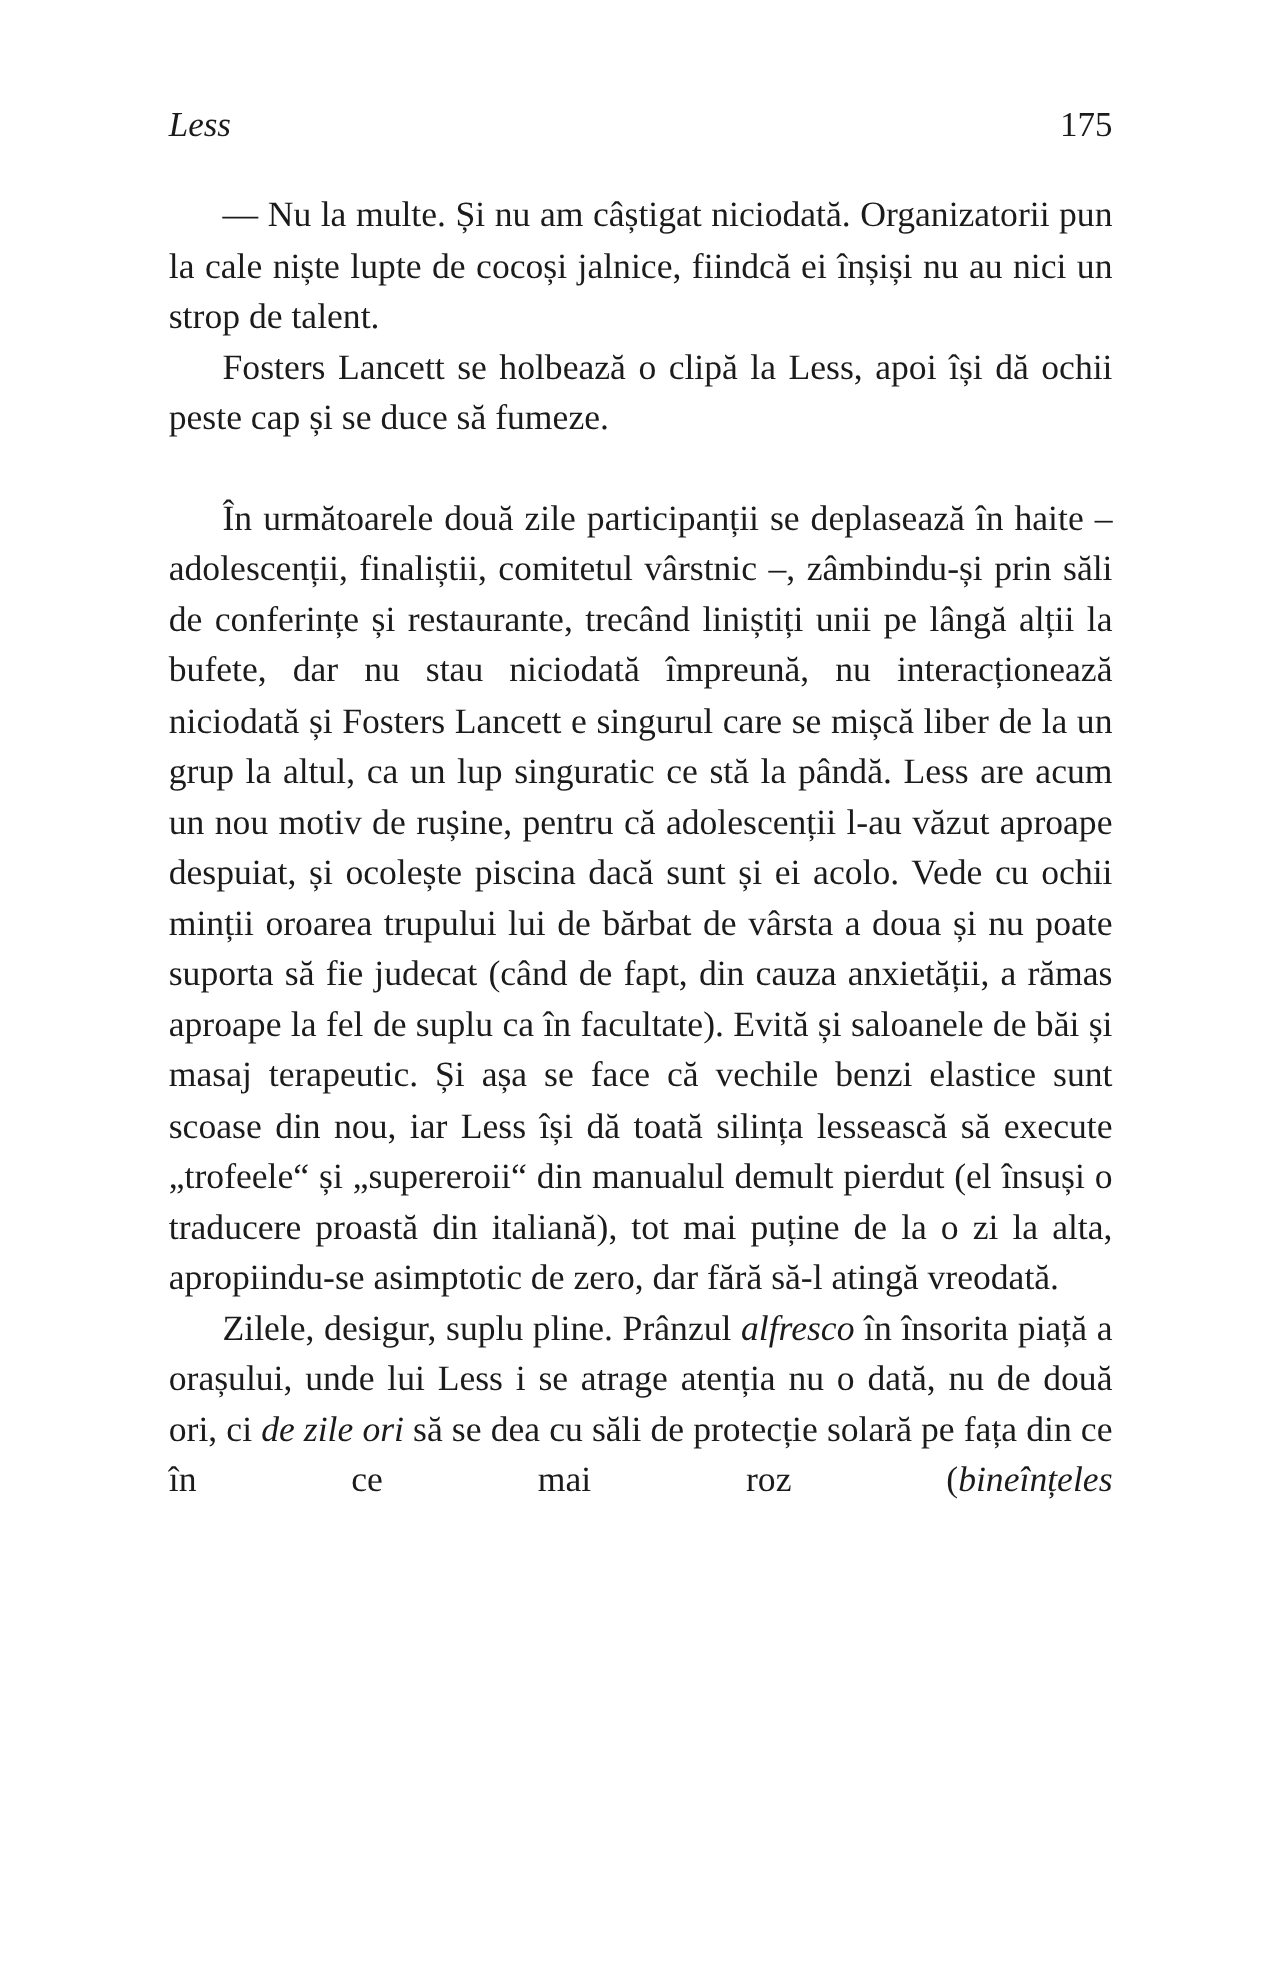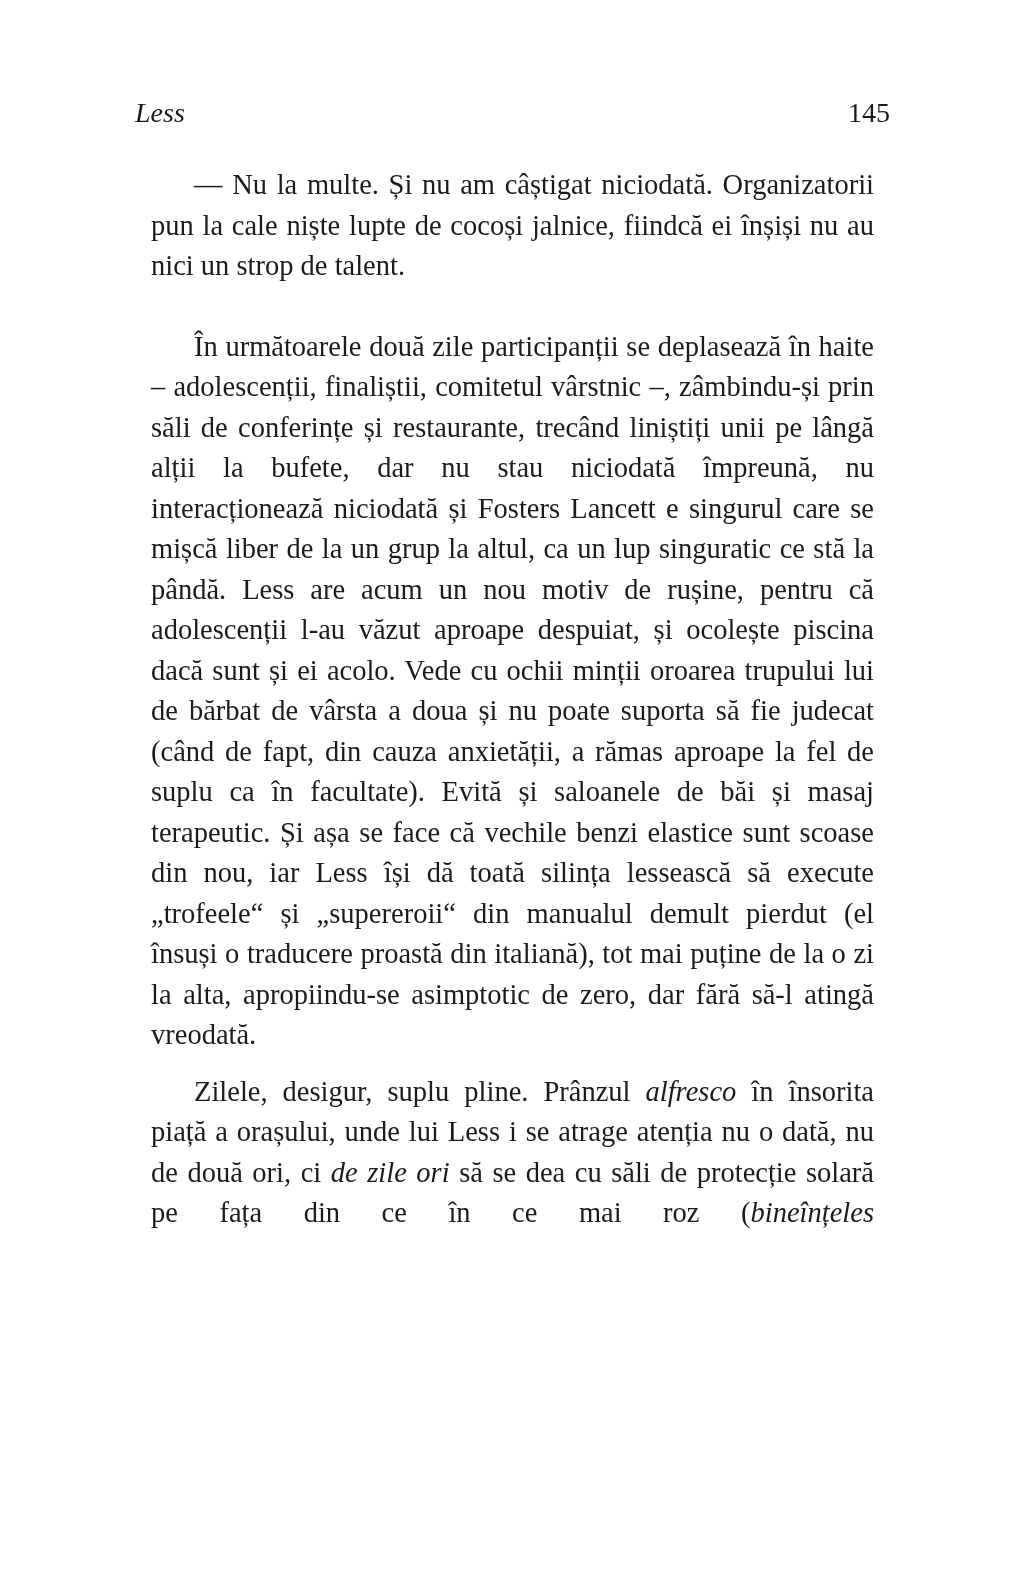--- a/index.html
+++ b/index.html
@@ -13,39 +13,39 @@
     height: 1575px;
     margin: 0 auto;
     background: #ffffff;
     font-family: "Liberation Serif", "DejaVu Serif", serif;
     color: #1b1b1b;
     overflow: hidden;
   }
   .content {
     position: absolute;
     left: 135px;
-    top: 98px;
+    top: 86px;
     width: 755px;
   }
   .running-head {
     display: flex;
     justify-content: space-between;
     align-items: baseline;
     font-size: 28px;
     line-height: 30px;
     margin-bottom: 37px;
   }
   .book-title {
     font-style: italic;
   }
   .page-number {
     font-style: normal;
   }
   .body-text p.para {
-    margin: 16px;
+    margin: 0;
     font-size: 28.5px;
     line-height: 40.5px;
     text-align: justify;
     text-indent: 43px;
   }
   .body-text p.para.section-break {
     margin-top: 40px;
   }
   .body-text p.para.continues {
     text-align-last: justify;
@@ -54,21 +54,22 @@
     font-style: italic;
   }
 </style>
 </head>
 <body>
 
 <div class="page" style="background: rgb(255, 255, 255); color: rgb(27, 27, 27);">
   <div class="content">
     <div class="running-head">
       <span class="book-title">Less</span>
-      <span class="page-number">145</span>
+      <span class="page-number">175</span>
     </div>
     <div class="body-text">
         <p class="para"><span>— Nu la multe. Și nu am câștigat niciodată. Organizatorii pun la cale niște lupte de cocoși jalnice, fiindcă ei înșiși nu au nici un strop de talent.</span></p>
+        <p class="para"><span>Fosters Lancett se holbează o clipă la Less, apoi își dă ochii peste cap și se duce să fumeze.</span></p>
         <p class="para section-break"><span>În următoarele două zile participanții se deplasează în haite – adolescenții, finaliștii, comitetul vârstnic –, zâmbindu-și prin săli de conferințe și restaurante, trecând liniștiți unii pe lângă alții la bufete, dar nu stau niciodată împreună, nu interacționează niciodată și Fosters Lancett e singurul care se mișcă liber de la un grup la altul, ca un lup singuratic ce stă la pândă. Less are acum un nou motiv de rușine, pentru că adolescenții l-au văzut aproape despuiat, și ocolește piscina dacă sunt și ei acolo. Vede cu ochii minții oroarea trupului lui de bărbat de vârsta a doua și nu poate suporta să fie judecat (când de fapt, din cauza anxietății, a rămas aproape la fel de suplu ca în facultate). Evită și saloanele de băi și masaj terapeutic. Și așa se face că vechile benzi elastice sunt scoase din nou, iar Less își dă toată silința lessească să execute „trofeele“ și „supereroii“ din manualul demult pierdut (el însuși o traducere proastă din italiană), tot mai puține de la o zi la alta, apropiindu-se asimptotic de zero, dar fără să-l atingă vreodată.</span></p>
         <p class="para continues"><span>Zilele, desigur, suplu pline. Prânzul </span><span class="em">alfresco</span><span> în însorita piață a orașului, unde lui Less i se atrage atenția nu o dată, nu de două ori, ci </span><span class="em">de zile ori</span><span> să se dea cu săli de protecție solară pe fața din ce în ce mai roz (</span><span class="em">bineînțeles</span></p>
       </div>
   </div>
 </div>
 
 </body></html>

